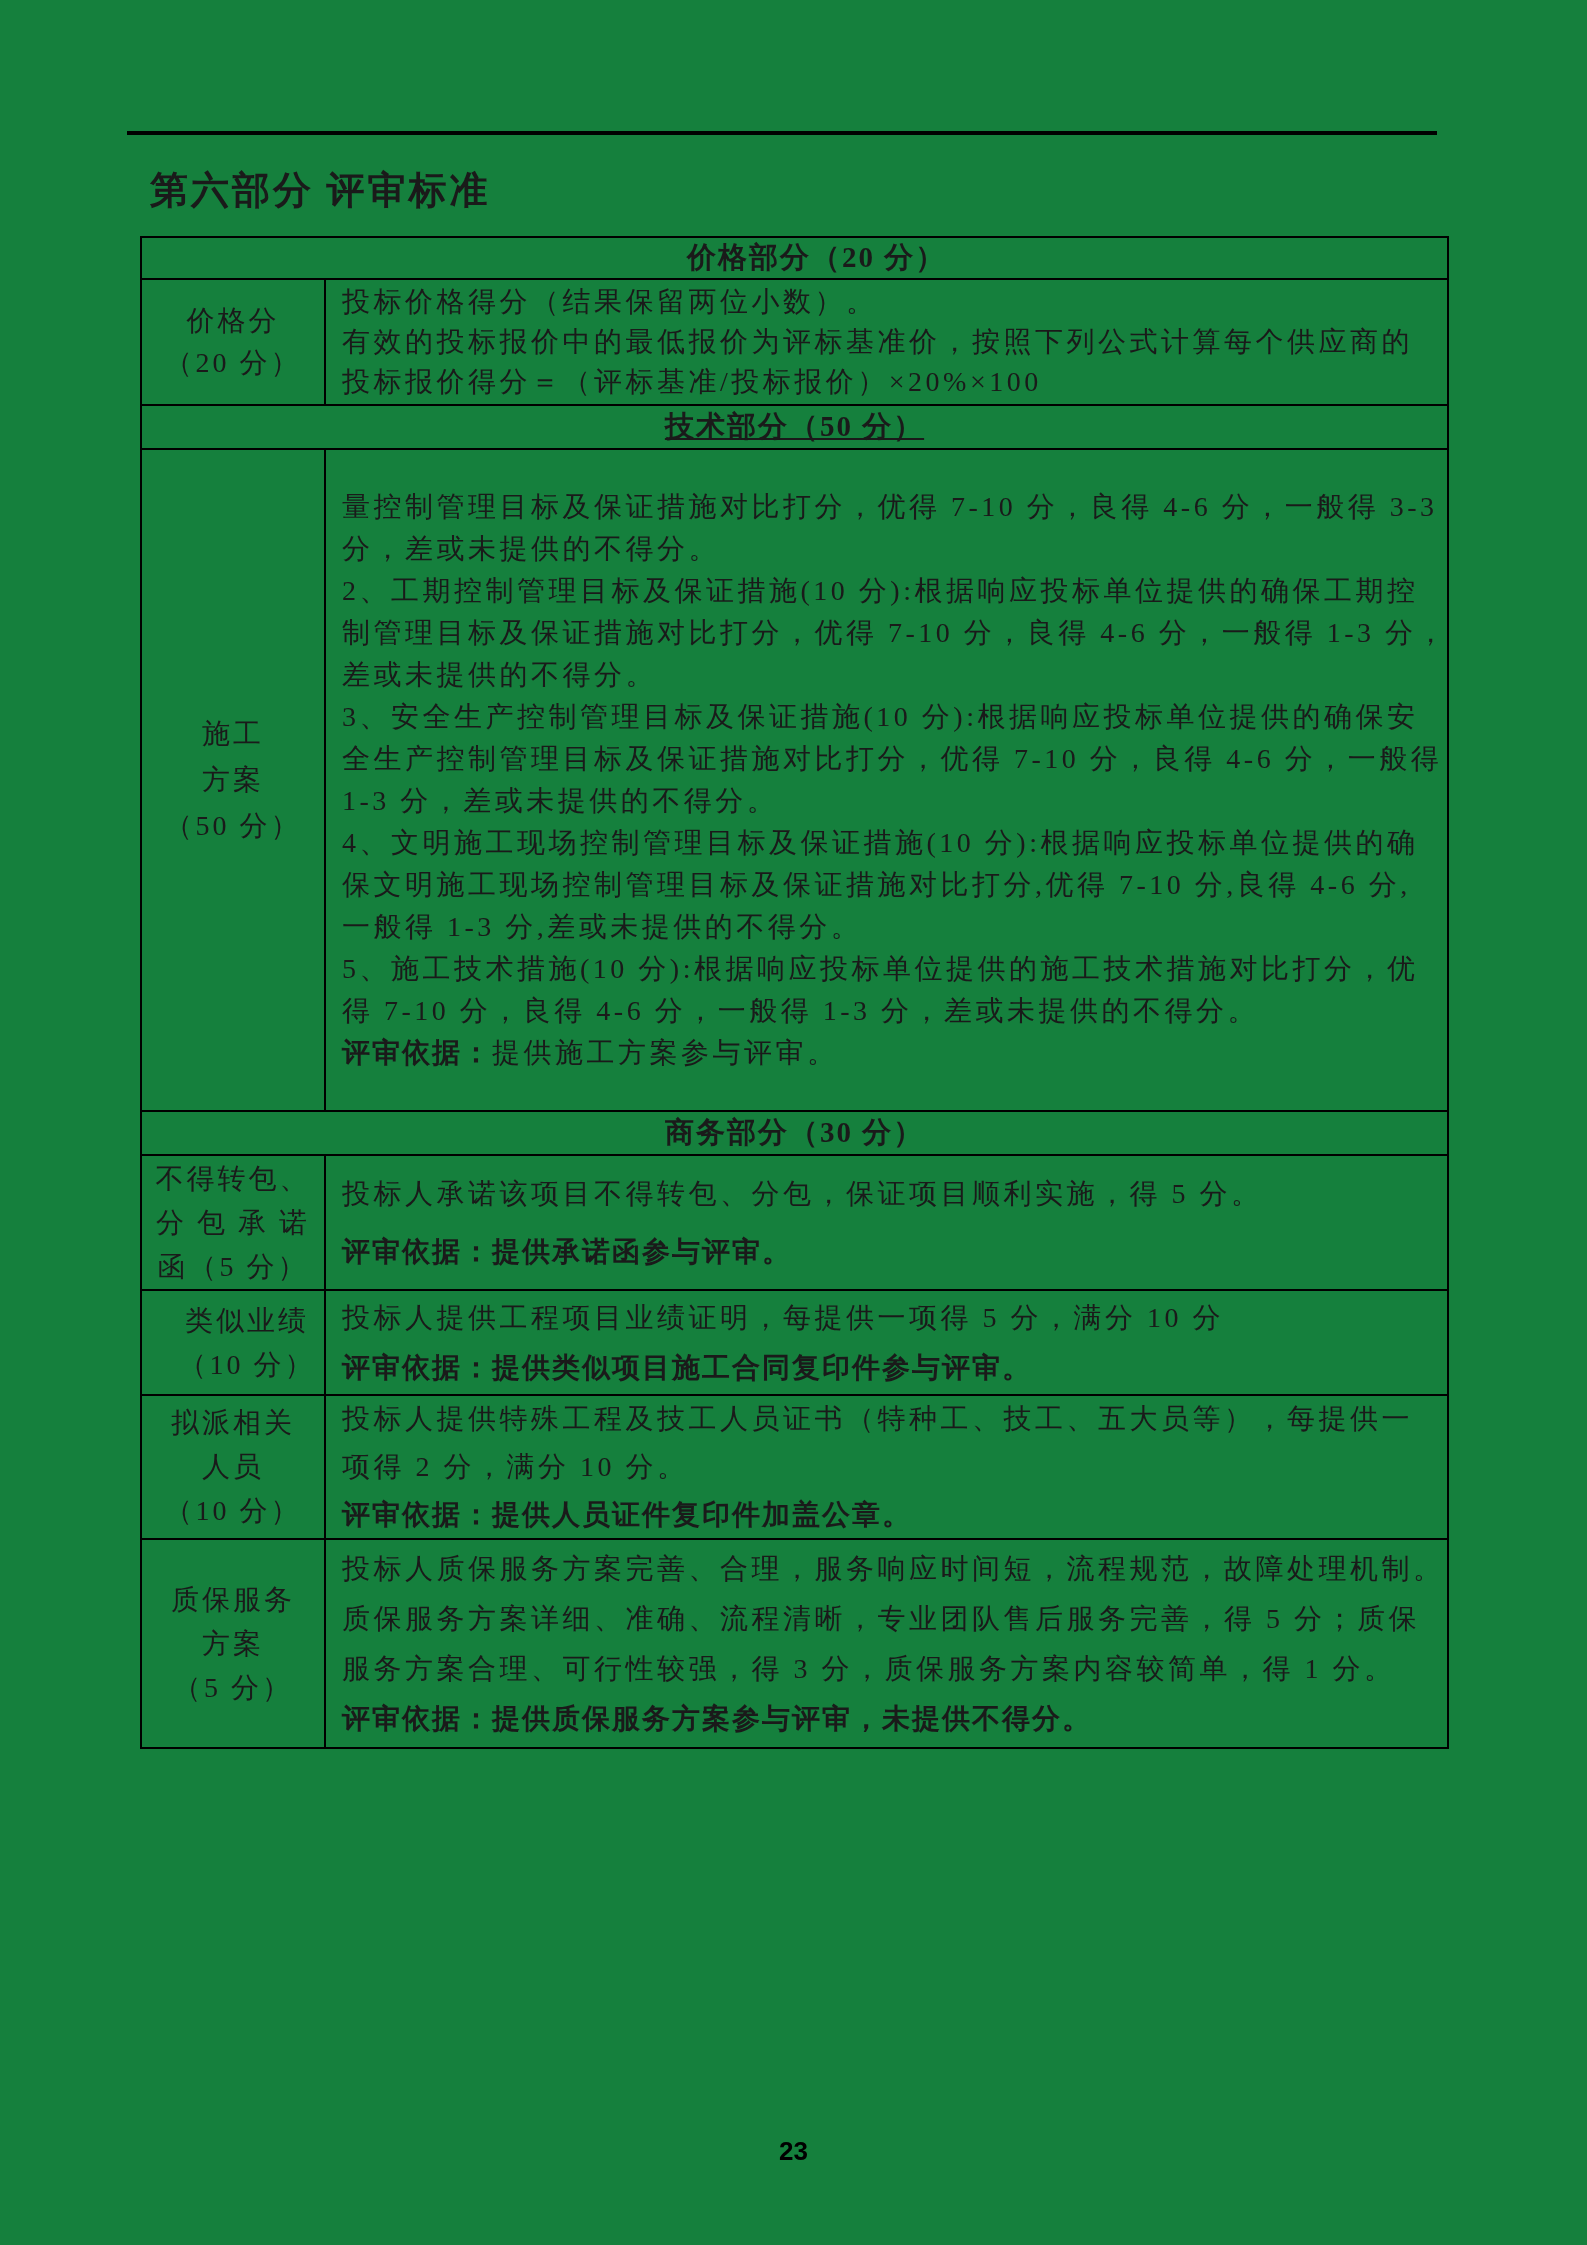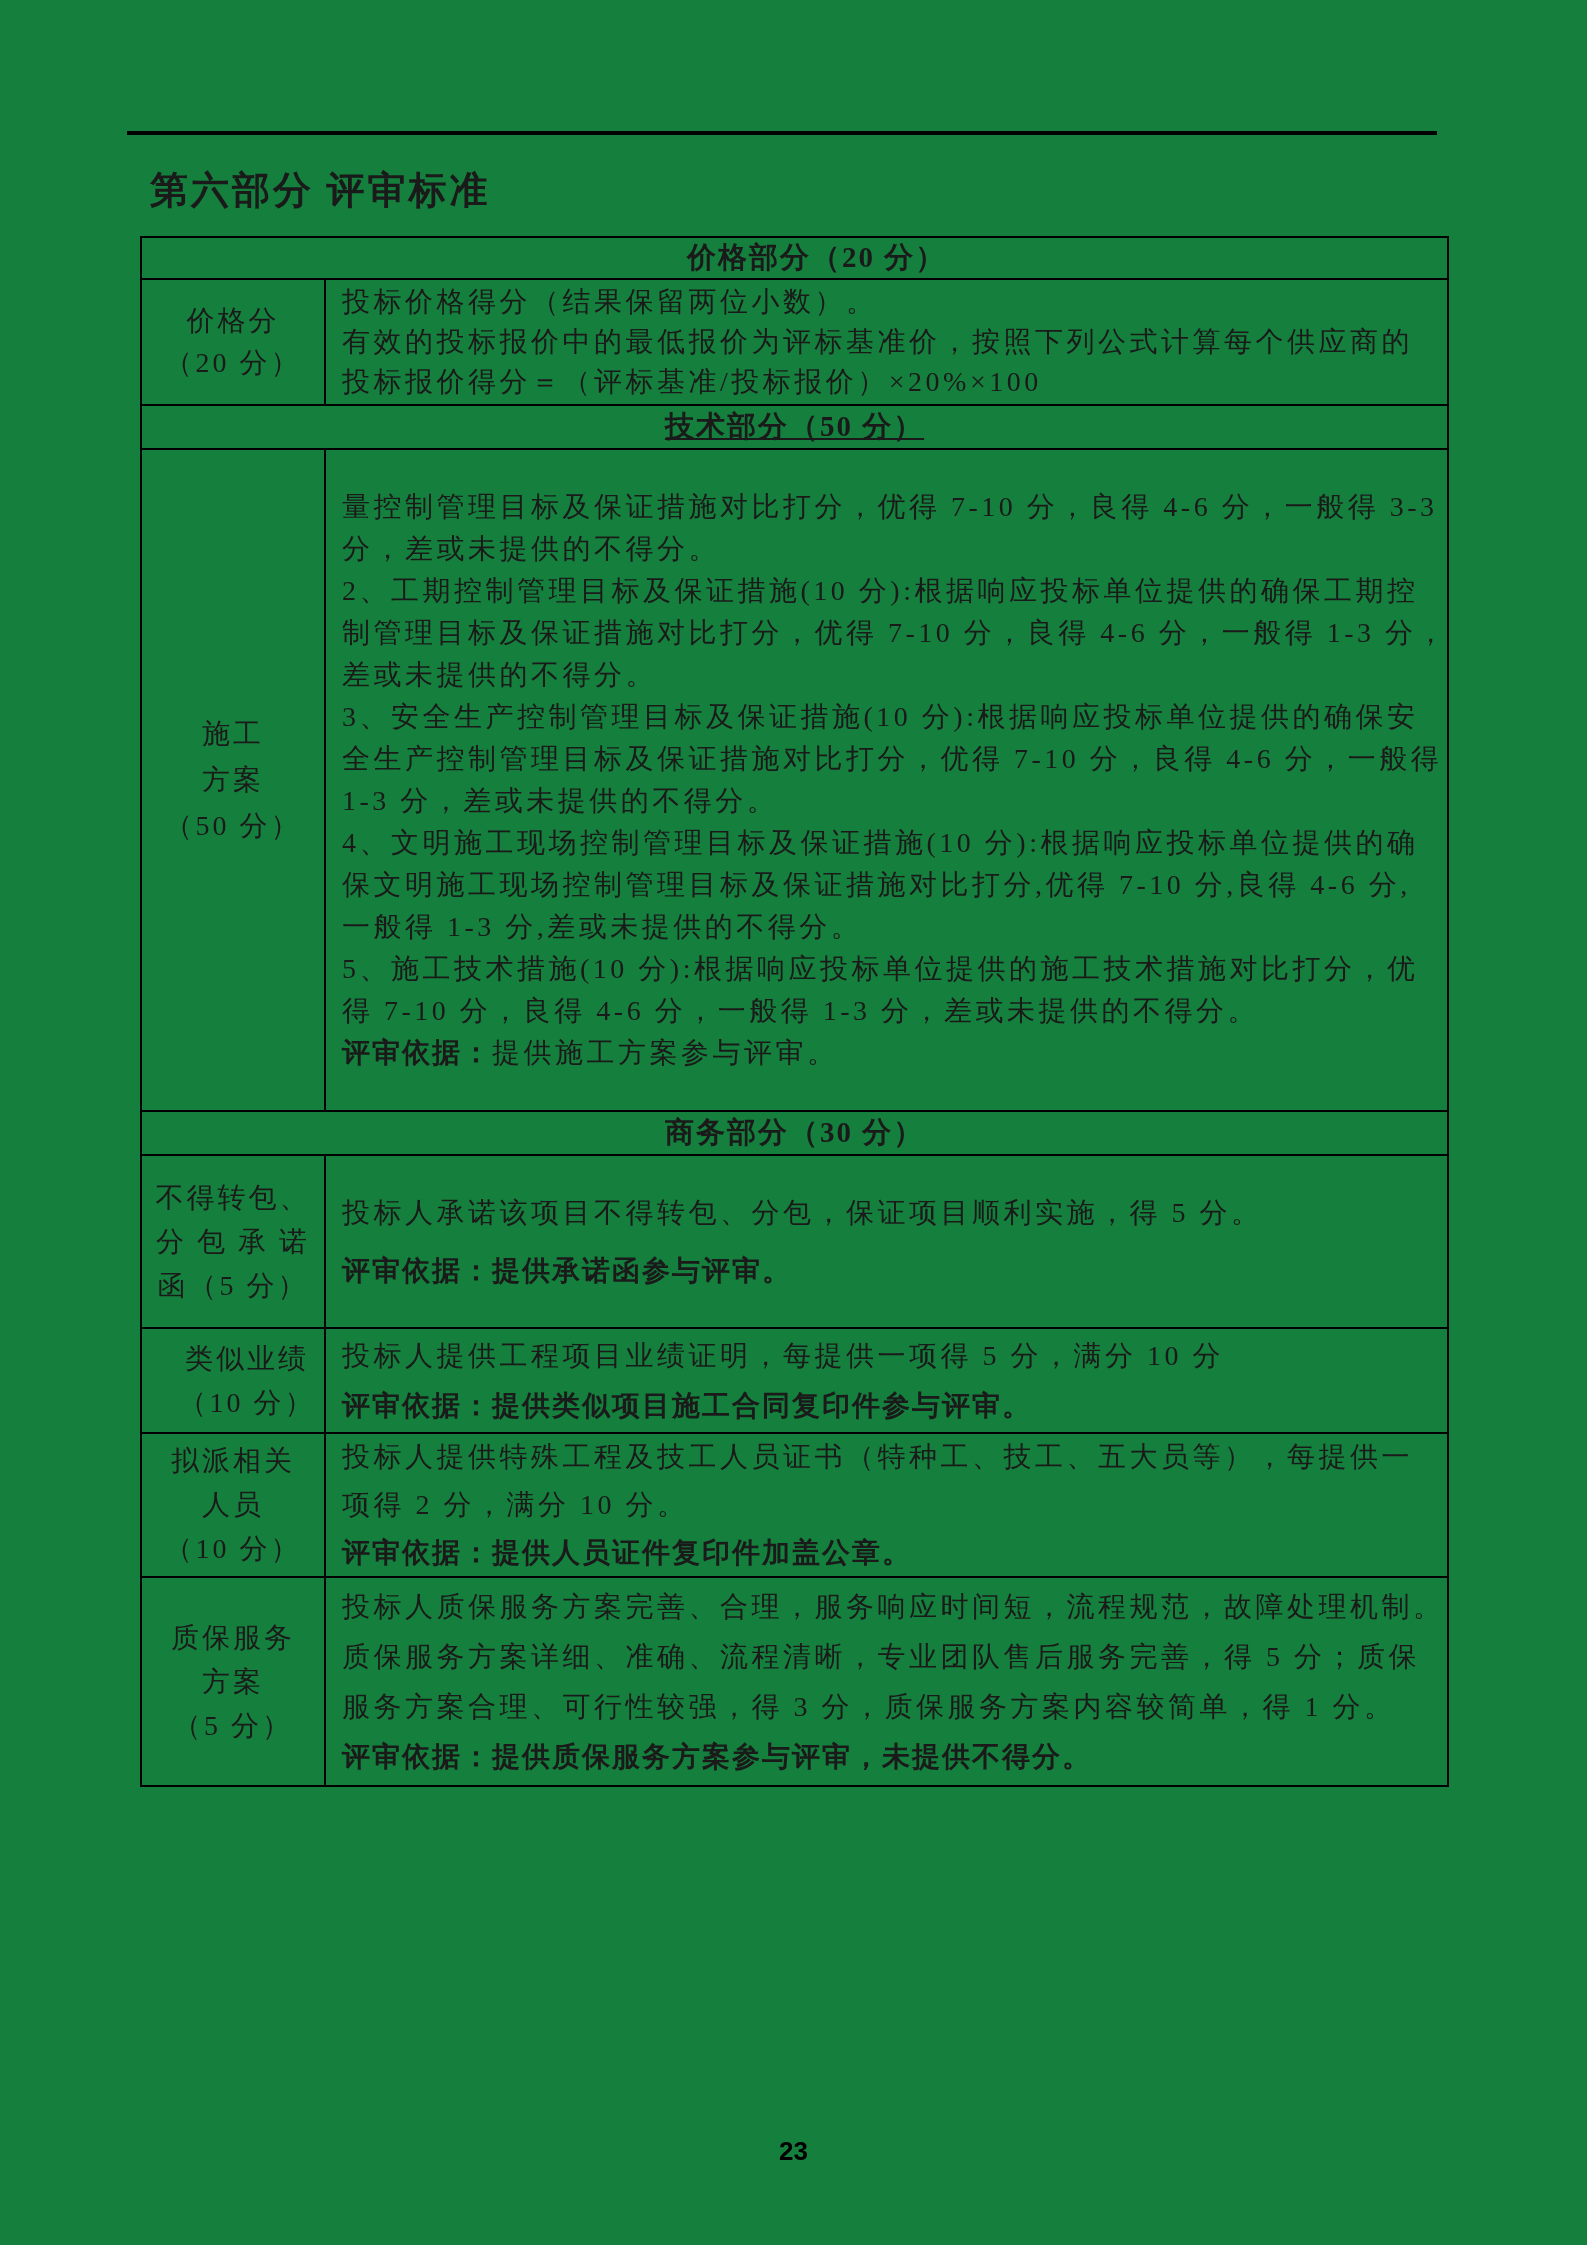--- a/index.html
+++ b/index.html
@@ -28,21 +28,21 @@
   }
   .tline{white-space:nowrap;}
   
   .h-sec{height:40px;}
   .h-sec-mid{height:44px;text-decoration:underline;}
   .h-sec-biz{height:44px;}
   .r-price{height:126px;}   .r-price .content-cell{line-height:40px;}
   .r-price .label-cell{line-height:42px;}
   .r-tech{height:662px;}    .r-tech .content-cell{line-height:42px;justify-content:center;}
   .r-tech .label-cell{line-height:46px;}
-  .r-biz1{height:173px;}    .r-biz1 .content-cell{line-height:58px;}
+  .r-biz1{height:135px;}    .r-biz1 .content-cell{line-height:58px;}
   .r-biz1 .label-cell{line-height:44px;}
   .r-biz2{height:105px;}    .r-biz2 .content-cell{line-height:50px;}
   .r-biz2 .label-cell{line-height:44px;padding-left:28px;}
   .r-biz3{height:144px;}    .r-biz3 .content-cell{line-height:48px;}
   .r-biz3 .label-cell{line-height:44px;}
   .r-biz4{height:209px;}    .r-biz4 .content-cell{line-height:50px;}
   .r-biz4 .label-cell{line-height:44px;}
   .eval-line{white-space:nowrap;}
   .eval-prefix{font-family:"Liberation Sans","DejaVu Sans",sans-serif;font-weight:700;letter-spacing:2px;}
   .eval-rest-bold{font-family:"Liberation Sans","DejaVu Sans",sans-serif;font-weight:700;letter-spacing:2px;}

